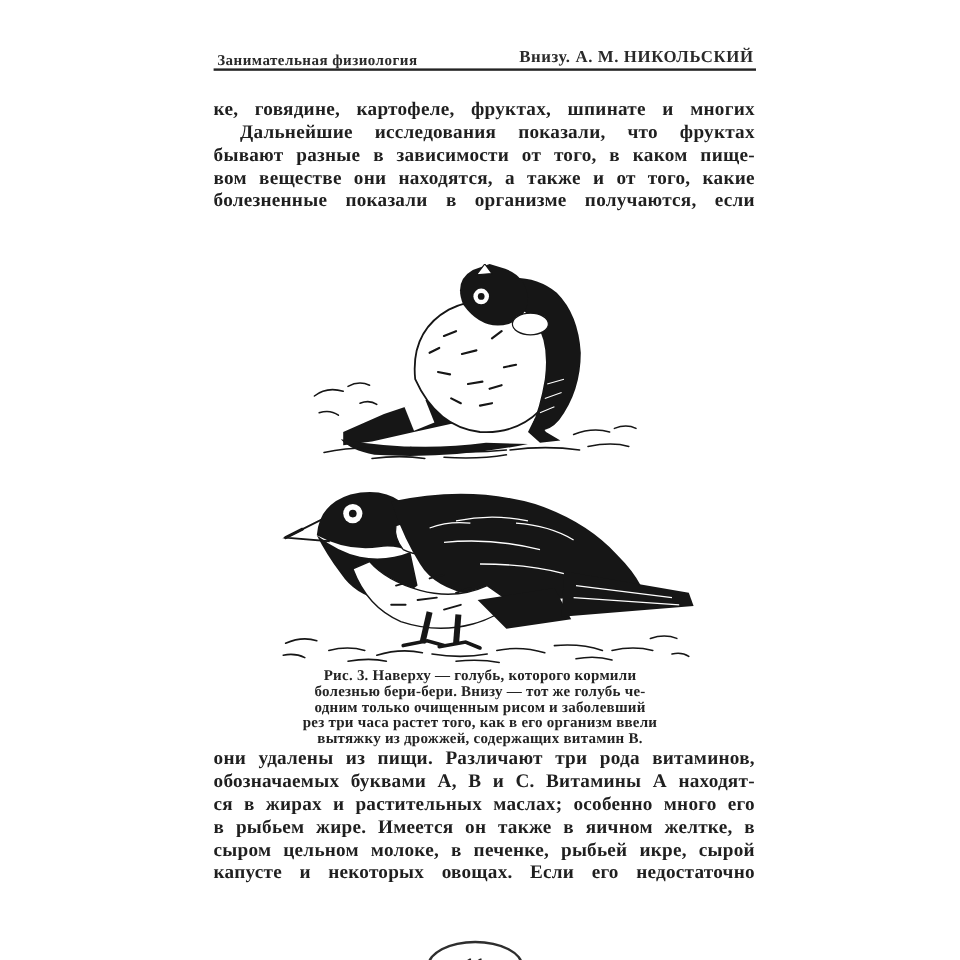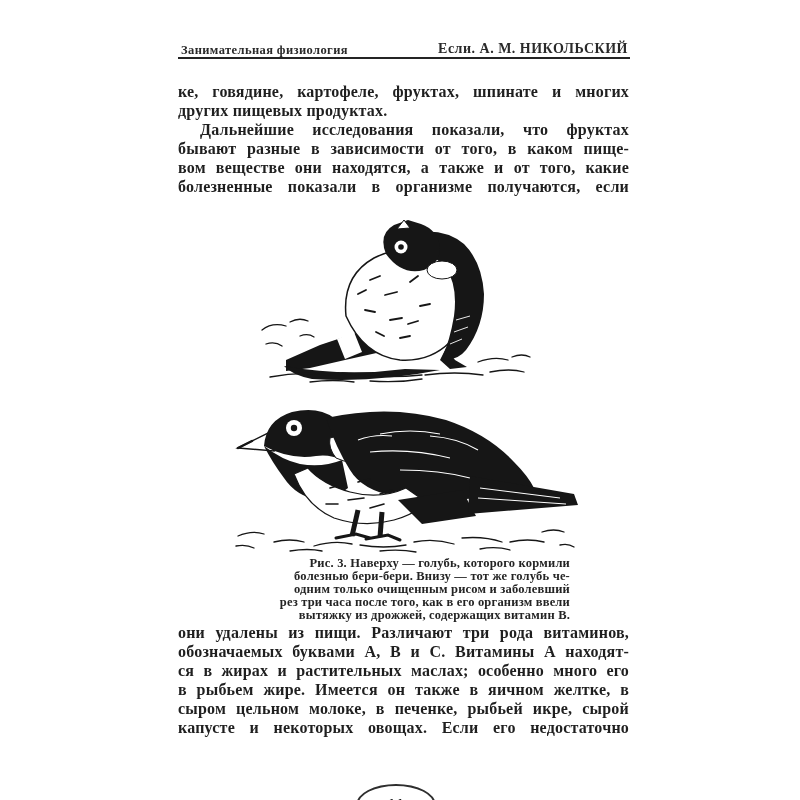--- a/index.html
+++ b/index.html
@@ -27,47 +27,46 @@
   .tblock-bottom{top:599px;}
   .line{
     font-size:16px;line-height:19px;height:19px;font-weight:bold;
     color:#1f1f1f;letter-spacing:.2px;white-space:nowrap;
   }
   .line.j{white-space:normal;text-align:justify;text-align-last:justify;}
   .line.indent{text-indent:22px;}
   
   .fig-top{position:absolute;left:250px;top:196px;width:300px;height:164px;}
   .fig-bottom{position:absolute;left:230px;top:380px;width:350px;height:150px;}
-  .caption{position:absolute;left:230px;top:533px;width:340px;text-align:right;}
+  .caption{position:absolute;left:230px;top:533px;width:340px;text-align:center;}
   .cline{
     font-size:12.5px;line-height:13px;font-weight:bold;color:#242424;
     letter-spacing:.2px;white-space:nowrap;
   }
   
   .pagenum{
     position:absolute;left:356px;top:760px;width:80px;height:42px;
     border:2px solid #2e2e2e;border-radius:50%;
     display:flex;align-items:center;justify-content:center;
     box-sizing:border-box;
   }
   .pagenum span{font-size:17px;font-weight:bold;color:#1f1f1f;letter-spacing:1px;}
   svg{display:block;}
 </style>
 </head>
 <body>
 
 <div class="page">
 
   <div class="hdr-left">Занимательная физиология</div>
-  <div class="hdr-right">Если. А. М. НИКОЛЬСКИЙ</div>
+  <div class="hdr-right">Внизу. А. М. НИКОЛЬСКИЙ</div>
   <div class="hdr-rule"></div>
 
   <div class="tblock tblock-top">
     <div class="line j">ке, говядине, картофеле, фруктах, шпинате и многих</div>
-    <div class="line">других пищевых продуктах.</div>
     <div class="line j indent">Дальнейшие исследования показали, что фруктах</div>
     <div class="line j">бывают разные в зависимости от того, в каком пище-</div>
     <div class="line j">вом веществе они находятся, а также и от того, какие</div>
     <div class="line j">болезненные показали в организме получаются, если</div>
   </div>
 
   <svg class="fig-top" viewBox="0 0 300 164" xmlns="http://www.w3.org/2000/svg">
     <g stroke="#161616" stroke-width="1.3" fill="none" stroke-linecap="round">
       <path d="M12 110 q10 -8 24 -4 M40 102 q9 -5 18 -1 M16 124 q9 -3 16 2 M50 116 q8 -3 14 1"></path>
     </g>
@@ -140,21 +139,21 @@
 
     <g stroke="#161616" stroke-width="1.3" fill="none" stroke-linecap="round">
       <path d="M8 132 q14 -6 26 -2 M6 142 q10 -2 18 2 M44 138 q16 -4 30 0 M84 142 q20 -6 38 -2 M130 141 q24 4 46 0 M184 138 q20 -4 40 2 M232 134 q22 -2 40 4 M280 138 q18 -4 34 0 M312 128 q12 -4 22 0 M330 141 q8 -2 14 2 M60 147 q18 -3 32 0 M150 147 q20 -2 36 1 M250 145 q16 -3 30 1"></path>
     </g>
   </svg>
 
   <div class="caption">
     <div class="cline">Рис. 3. Наверху — голубь, которого кормили</div>
     <div class="cline">болезнью бери-бери. Внизу — тот же голубь че-</div>
     <div class="cline">одним только очищенным рисом и заболевший</div>
-    <div class="cline">рез три часа после того, как в его организм ввели</div>
+    <div class="cline">рез три часа растет того, как в его организм ввели</div>
     <div class="cline">вытяжку из дрожжей, содержащих витамин В.</div>
   </div>
 
   <div class="tblock tblock-bottom">
     <div class="line j">они удалены из пищи. Различают три рода витаминов,</div>
     <div class="line j">обозначаемых буквами А, В и С. Витамины А находят-</div>
     <div class="line j">ся в жирах и растительных маслах; особенно много его</div>
     <div class="line j">в рыбьем жире. Имеется он также в яичном желтке, в</div>
     <div class="line j">сыром цельном молоке, в печенке, рыбьей икре, сырой</div>
     <div class="line j">капусте и некоторых овощах. Если его недостаточно</div>

